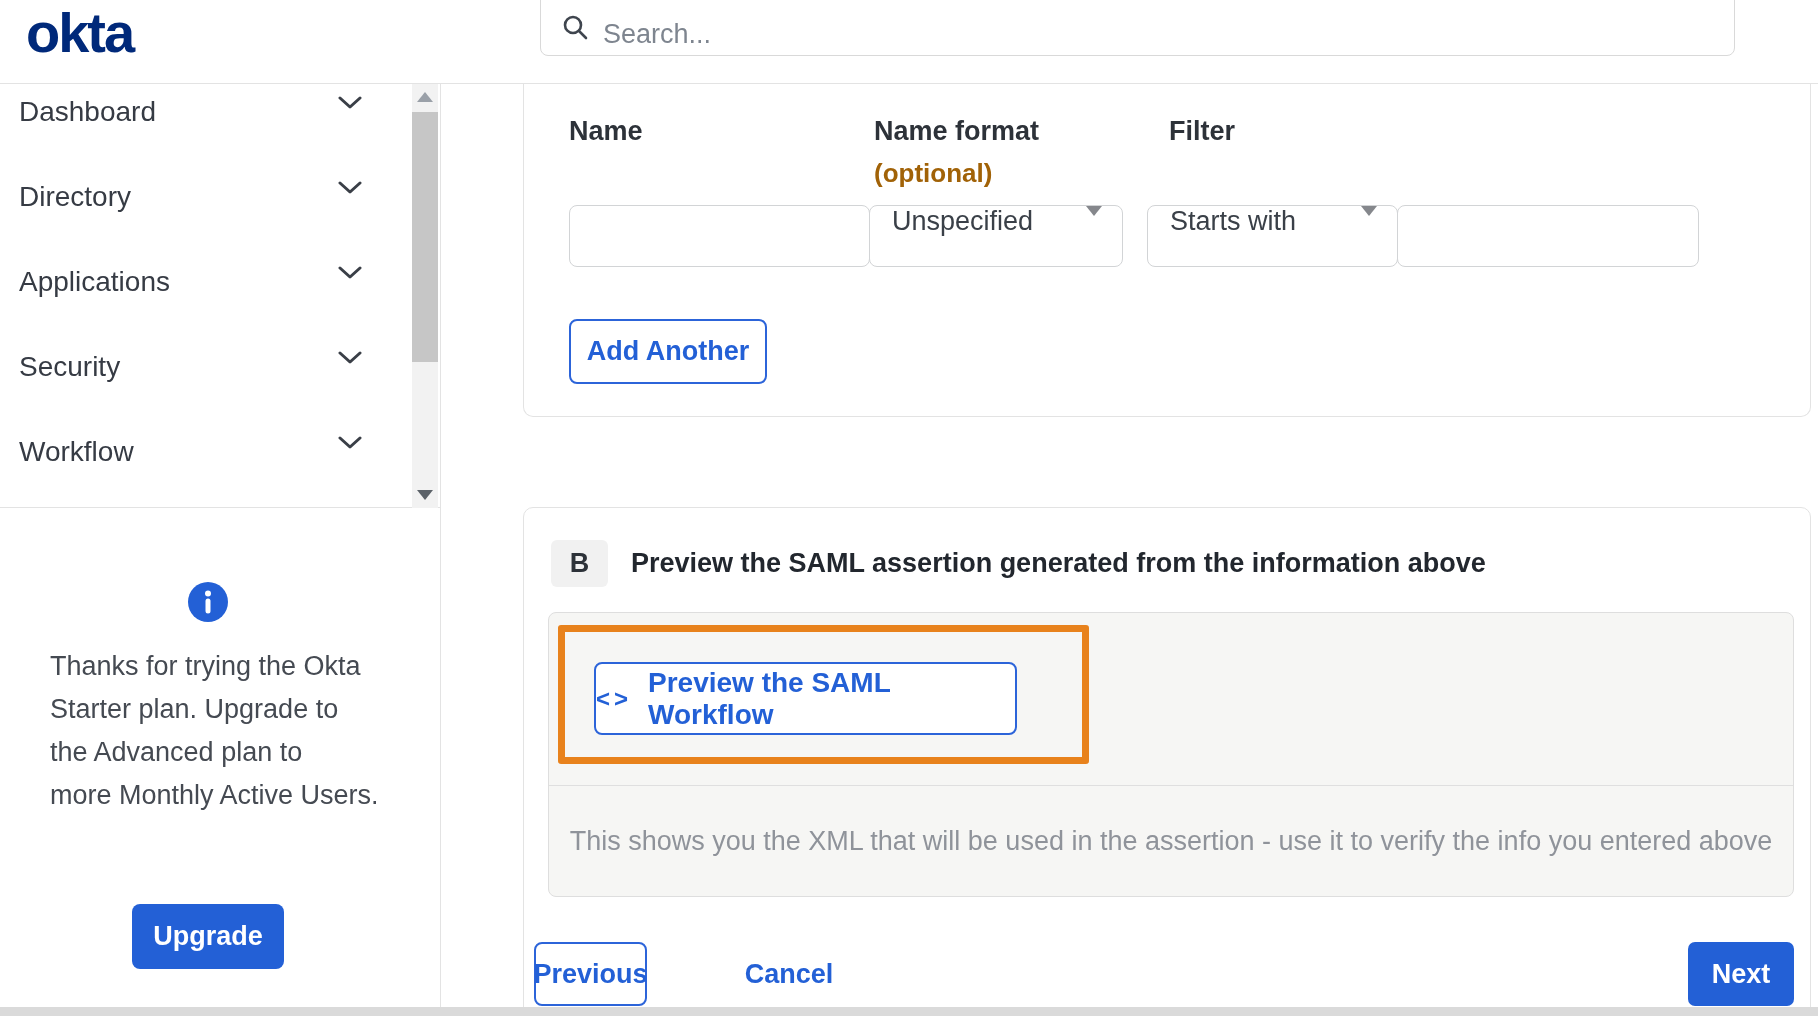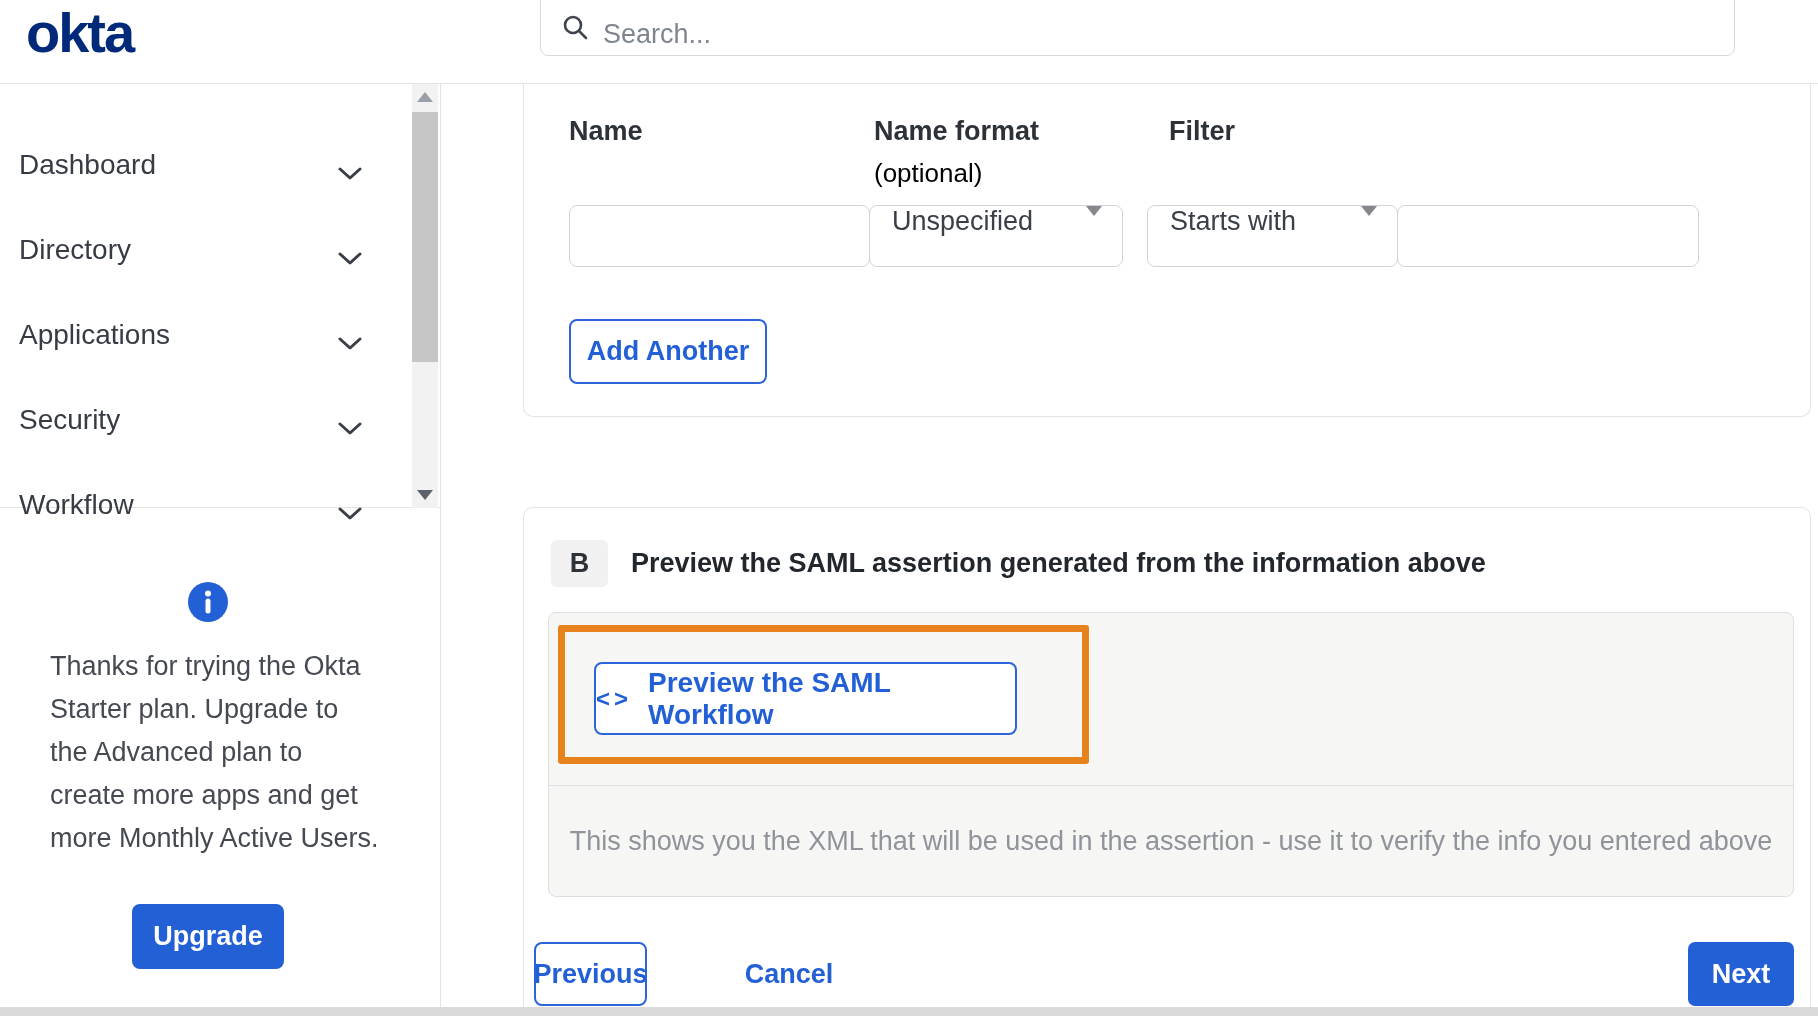--- a/index.html
+++ b/index.html
@@ -18,21 +18,21 @@
                 display:flex; align-items:center; padding:8px 0 0 20px; }
   .search-icon { flex:0 0 auto; display:flex; margin-right:14px; }
   .search-input { flex:1; border:none; outline:none; font-size:27px; color:#3f454e;
                   font-family:"Liberation Sans", sans-serif; background:transparent;margin-top:15px; }
   .search-input::placeholder { color:#7e858f; }
 
   
   .sidebar { position:absolute; left:0; top:84px; width:440px; bottom:0; background:#fff; z-index:2; }
   .nav { position:absolute; left:0; top:0; width:440px; height:424px;
          border-bottom:1px solid #e3e3e3; padding-top:12px; }
-  .nav-item { height:85px; display:flex; align-items:flex-end; justify-content:space-between;
+  .nav-item { height:85px; display:flex; align-items:flex-start; justify-content:space-between;
               padding:0 78px 0 19px; cursor:pointer; }
   .nav-label { font-size:28px; font-weight:500; color:#363b44; }
   .chev { display:flex; }
   .scrollbar { position:absolute; left:412px; top:0; width:26px; height:424px; background:#f2f2f2; }
   .sb-btn { position:absolute; left:0; width:26px; height:26px; display:flex;
             align-items:center; justify-content:center; cursor:pointer; }
   .sb-up { top:0; } .sb-down { bottom:0; }
   .tri-up { width:0; height:0; border-left:8px solid transparent; border-right:8px solid transparent;
             border-bottom:10px solid #9aa0a8; }
   .tri-down { width:0; height:0; border-left:8px solid transparent; border-right:8px solid transparent;
@@ -50,21 +50,21 @@
   
   .main { position:absolute; left:440px; top:84px; right:0; bottom:0; background:#fff;
           border-left:1px solid #e3e3e3; }
   .card { position:absolute; left:82px; width:1288px; background:#fff;
           border:1px solid #e3e3e3; }
   .card1 { top:0; height:333px; border-top:none; border-radius:0 0 10px 10px; }
   .card2 { top:423px; height:600px; border-radius:10px; }
 
   .col-label { position:absolute; top:32px; font-size:27px; font-weight:700; color:#2d3239; }
   .lbl-name { left:45px; } .lbl-format { left:350px; } .lbl-filter { left:645px; }
-  .lbl-optional { position:absolute; left:350px; top:74px; font-size:26px; color:#000000; font-weight:400; }
+  .lbl-optional { position:absolute; left:350px; top:74px; font-size:26px; color:#a16207; font-weight:700; }
 
   .txt-input { position:absolute; top:121px; height:62px; background:#fff;
                border:1px solid #d2d4d6; border-radius:8px; font-size:27px; color:#3a4048;
                padding:0 18px; outline:none; font-family:"Liberation Sans", sans-serif; }
   .in-name { left:45px; width:301px; }
   .in-filterval { left:873px; width:302px; }
   .fake-select { position:absolute; top:121px; height:62px; background:#fff;
                  border:1px solid #d2d4d6; border-radius:8px; display:flex; align-items:flex-start;
                  justify-content:space-between; padding:0 20px 0 22px; cursor:pointer; }
   .sel-format { left:345px; width:254px; }
@@ -187,21 +187,20 @@
       <svg width="40" height="40" viewBox="0 0 40 40">
         <circle cx="20" cy="20" r="20" fill="#2360d6"></circle>
         <circle cx="20" cy="11.5" r="3" fill="#fff"></circle>
         <rect x="17.5" y="16.5" width="5" height="15" rx="2.5" fill="#fff"></rect>
       </svg>
     </div>
     <div class="trial-text">
       <div>Thanks for trying the Okta</div>
       <div>Starter plan. Upgrade to</div>
       <div>the Advanced plan to</div>
-      <div>create more apps and get</div>
       <div>more Monthly Active Users.</div>
     </div>
     <button class="upgrade-btn">Upgrade</button>
   </div>
 
   <div class="main">
 
     <div class="card card1">
       <div class="col-label lbl-name">Name</div>
       <div class="col-label lbl-format">Name format</div>

